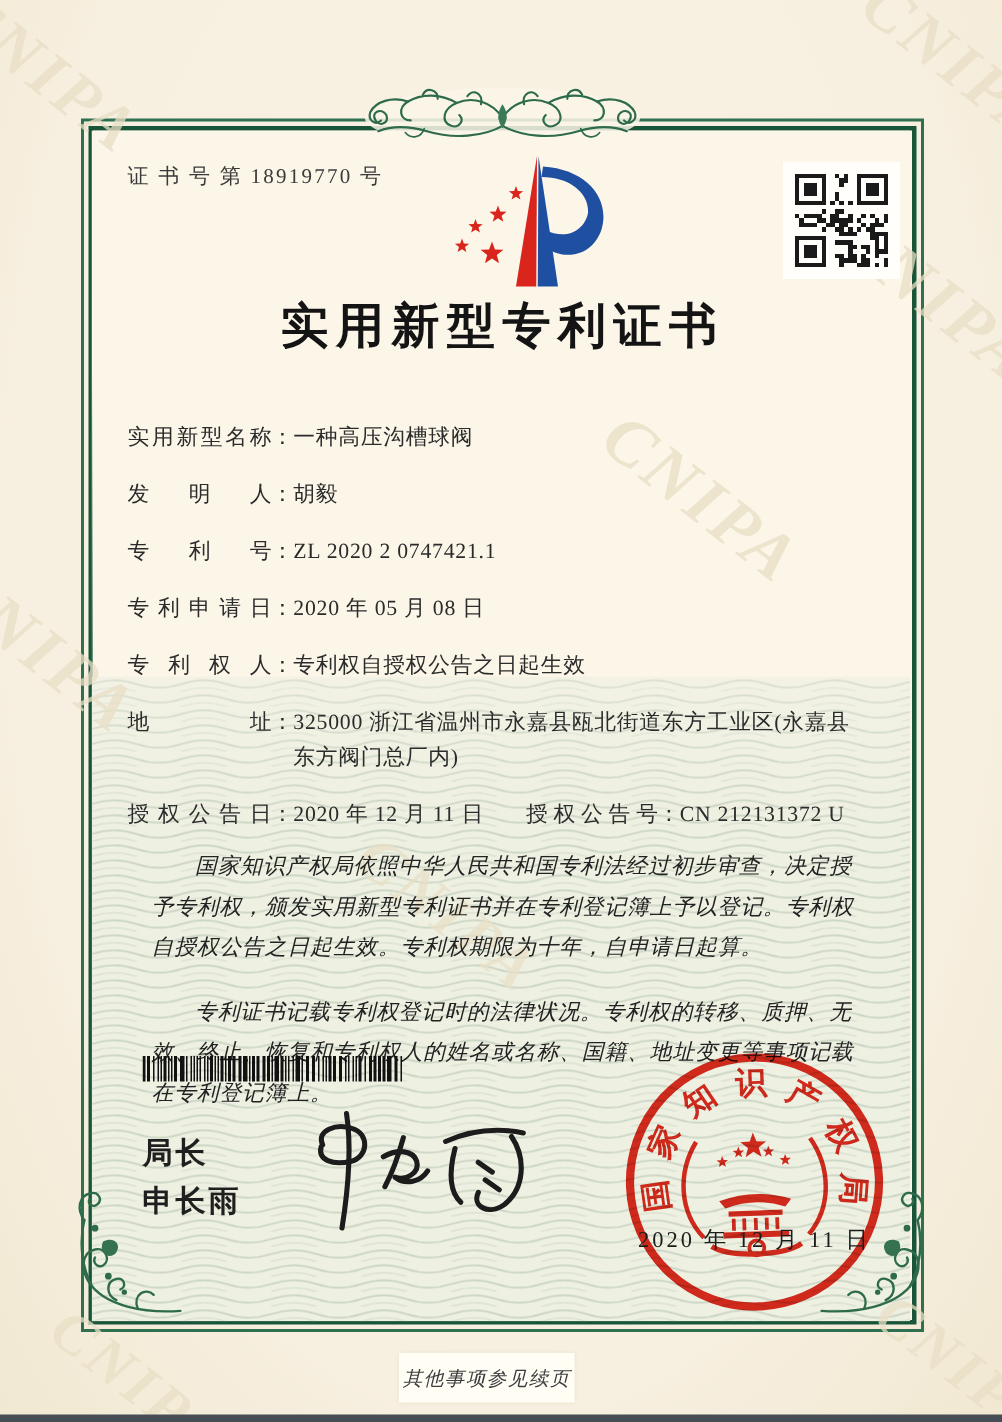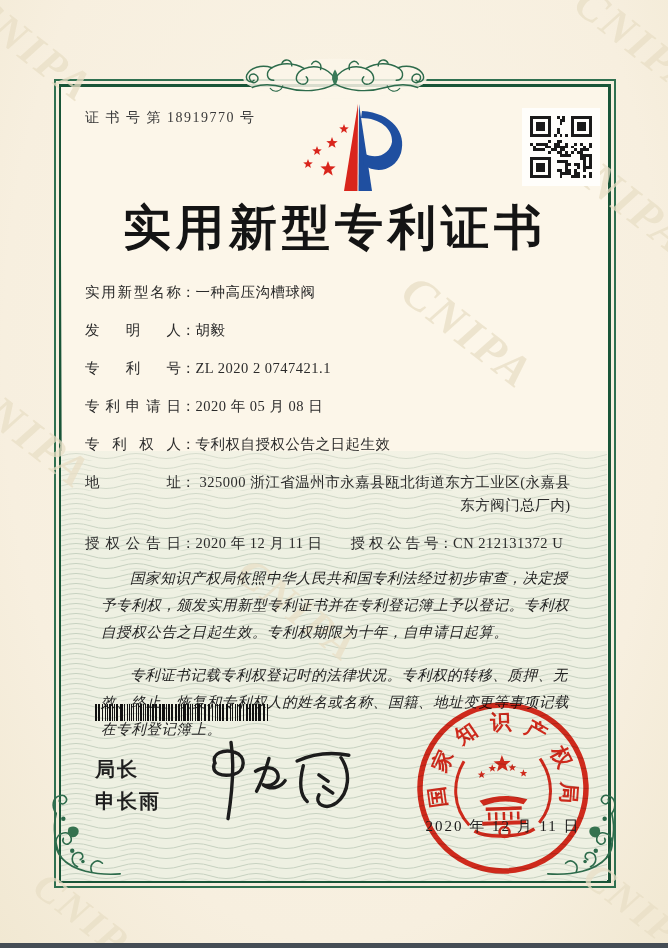--- a/index.html
+++ b/index.html
@@ -18,27 +18,27 @@
                border:3px solid #195538;background:#fcf6e9;}
   .waves-box{position:absolute;left:61px;top:87px;width:546px;height:794px;overflow:hidden;z-index:1;}
   .waves-box svg{position:absolute;left:0;bottom:0;}
   .wave-fade{position:absolute;left:0;top:0;width:100%;height:58%;
              background:linear-gradient(180deg,#fcf6e9 0%,#fcf6e9 35%,rgba(252,246,233,0) 100%);}
   
   .cert-no{left:85px;top:109px;font-size:14px;letter-spacing:1.5px;color:#3a3a3a;z-index:4;}
   .logo{left:288px;top:101px;width:124px;height:96px;z-index:4;}
   .qr{left:522px;top:108px;width:78px;height:78px;background:#fffefb;z-index:4;
       display:flex;align-items:center;justify-content:center;}
-  .title{left:54px;top:196px;width:562px;text-align:center;font-size:48px;font-weight:bold;
+  .title{left:54px;top:196px;width:562px;text-align:center;font-size:32px;font-weight:bold;
          letter-spacing:5px;color:#141414;z-index:4;}
   .fields{left:85px;top:281px;width:505px;font-size:14.5px;line-height:23px;z-index:4;color:#2b2b2b;}
   .field-row{margin-bottom:15px;white-space:nowrap;}
   .j-label{display:inline-flex;width:96px;justify-content:space-between;vertical-align:top;}
   .sep{vertical-align:top;}
-  .field-value{display:inline-block;vertical-align:top;letter-spacing:.5px;max-width:375px;white-space:normal;text-align:right;}
+  .field-value{display:inline-block;vertical-align:top;letter-spacing:.5px;max-width:375px;white-space:normal;}
   .pair2{margin-left:28px;}
   .pair2 .j-label{width:88px;}
   .paras{left:85px;top:549px;width:504px;font-size:14.5px;line-height:27px;z-index:4;
          font-style:italic;letter-spacing:.6px;color:#222;}
   .paras p{margin:16px;text-indent:2em;}
   .barcode{left:95px;top:704px;z-index:4;}
   .issuer{left:95px;top:755px;z-index:4;font-family:Liberation Mono, monospace;
           font-size:20px;font-weight:600;letter-spacing:2px;color:#1f1f1f;line-height:32px;}
   .signature{left:192px;top:736px;z-index:5;}
   .seal{left:415px;top:700px;width:176px;height:176px;z-index:6;mix-blend-mode:multiply;opacity:.95;
@@ -538,15 +538,16 @@
         <text x="28.679592944254978" y="59.0675043119209" text-anchor="middle" dominant-baseline="central" font-size="21" font-weight="bold" fill="#dd2012" font-family="&quot;Liberation Serif&quot;,serif" transform="rotate(-64 28.679592944254978 59.0675043119209)">家</text>
         <text x="53.025328560608486" y="32.02882565367588" text-anchor="middle" dominant-baseline="central" font-size="21" font-weight="bold" fill="#dd2012" font-family="&quot;Liberation Serif&quot;,serif" transform="rotate(-32 53.025328560608486 32.02882565367588)">知</text>
         <text x="88" y="22" text-anchor="middle" dominant-baseline="central" font-size="21" font-weight="bold" fill="#dd2012" font-family="&quot;Liberation Serif&quot;,serif" transform="rotate(0 88 22)">识</text>
         <text x="122.97467143939153" y="32.02882565367589" text-anchor="middle" dominant-baseline="central" font-size="21" font-weight="bold" fill="#dd2012" font-family="&quot;Liberation Serif&quot;,serif" transform="rotate(32 122.97467143939153 32.02882565367589)">产</text>
         <text x="147.32040705574502" y="59.06750431192089" text-anchor="middle" dominant-baseline="central" font-size="21" font-weight="bold" fill="#dd2012" font-family="&quot;Liberation Serif&quot;,serif" transform="rotate(64 147.32040705574502 59.06750431192089)">权</text>
         <text x="153.63844509430604" y="94.89887857566512" text-anchor="middle" dominant-baseline="central" font-size="21" font-weight="bold" fill="#dd2012" font-family="&quot;Liberation Serif&quot;,serif" transform="rotate(96 153.63844509430604 94.89887857566512)">局</text>
       </g>
   </svg>
   <div class="abs seal-date">2020 年 12 月 11 日</div>
 
+  <div class="abs tab">其他事项参见续页</div>
 
   <div class="abs bottom-strip"></div>
 </div>
 
 </body></html>

